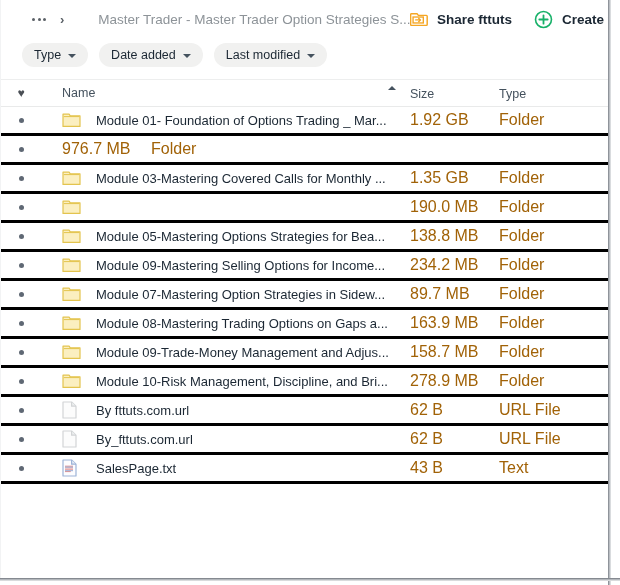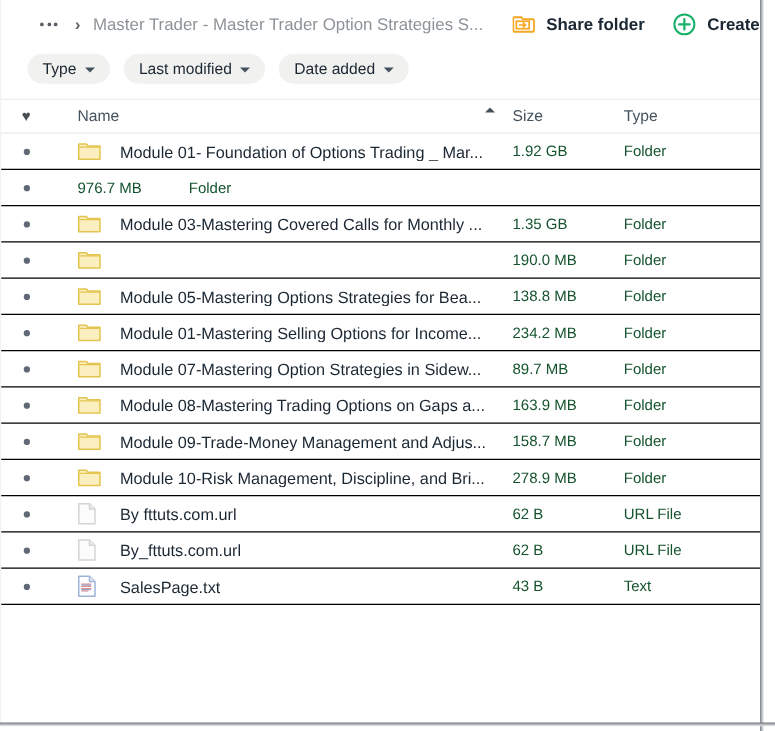--- a/index.html
+++ b/index.html
@@ -84,20 +84,21 @@
     font-weight: bold;
     line-height: 1;
     cursor: pointer;
   }
   .crumb-title {
     color: #8d9398;
     font-size: 13.5px;
     white-space: nowrap;
     overflow: hidden;
     cursor: pointer;
+    margin-left: 24px;
   }
   .topbar-actions {
     position: absolute;
     left: 410px;
     top: 0;
     height: 38px;
     display: flex;
     align-items: center;
     gap: 22px;
     white-space: nowrap;
@@ -150,21 +151,21 @@
 
   
   .table {
     margin-top: 7px;
     border-top: 1px solid #edeeee;
   }
   .row {
     display: flex;
     align-items: center;
     height: 29px;
-    border-bottom: 1px solid #000000;
+    border-bottom: 3px solid #000000;
     box-sizing: border-box;
   }
   .row.header {
     height: 27px;
     border-bottom: 1px solid #e9eaea;
   }
   .col-fav {
     width: 62px;
     flex: 0 0 62px;
     display: flex;
@@ -236,22 +237,22 @@
   }
   .name-text {
     font-size: 13px;
     color: #1b2733;
     white-space: nowrap;
     overflow: hidden;
     text-overflow: clip;
     cursor: pointer;
   }
   .size-text, .type-text {
-    font-size: 12px;
-    color: #14532d;
+    font-size: 16px;
+    color: #a16207;
   }
 </style>
 </head>
 <body>
 
 <div id="app">
   <div class="content">
 
     <div class="topbar">
       <div class="ellipsis-btn">
@@ -263,45 +264,45 @@
       <span class="crumb-title">Master Trader - Master Trader Option Strategies S...</span>
 
       <div class="topbar-actions">
 
         <div class="action">
           <svg class="icon-share" viewBox="0 0 20 20">
             <path d="M1.6 4.2h6.2l1.5 1.8h8.9c.5 0 .9.4.9.9v9.3c0 .5-.4.9-.9.9H1.6c-.5 0-.9-.4-.9-.9V5.1c0-.5.4-.9.9-.9z" fill="#ffffff" stroke="#f5a623" stroke-width="1.6"></path>
             <rect x="3.4" y="7.8" width="11.4" height="6.6" fill="#ffffff" stroke="#f5a623" stroke-width="1.5"></rect>
             <path d="M6.3 11.1h5.1M9.6 9.2l2.1 1.9-2.1 1.9" stroke="#f5a623" stroke-width="1.4" fill="none" stroke-linecap="round" stroke-linejoin="round"></path>
           </svg>
-          <span class="label">Share folder</span>
+          <span class="label">Share fttuts</span>
         </div>
 
         <div class="action">
           <svg class="icon-plus" viewBox="0 0 20 20">
             <circle cx="10" cy="10" r="8.4" fill="none" stroke="#17b169" stroke-width="1.7"></circle>
             <path d="M10 5.6v8.8M5.6 10h8.8" stroke="#17b169" stroke-width="1.9" stroke-linecap="round"></path>
           </svg>
           <span class="label">Create fol</span>
         </div>
 
       </div>
     </div>
 
     <div class="chips">
       <div class="chip">
         <span>Type</span>
         <span class="caret-down"></span>
       </div>
       <div class="chip">
-        <span>Last modified</span>
+        <span>Date added</span>
         <span class="caret-down"></span>
       </div>
       <div class="chip">
-        <span>Date added</span>
+        <span>Last modified</span>
         <span class="caret-down"></span>
       </div>
     </div>
 
     <div class="table">
 
       <div class="row header">
         <div class="col-fav">
           <span class="heart">♥</span>
         </div>
@@ -394,21 +395,21 @@
             <div class="col-fav">
               <span class="dot"></span>
             </div>
             <div class="col-name">
               <span class="file-icon">
                 <svg width="19" height="16" viewBox="0 0 19 16">
                   <path d="M1 2.2h6.1l1.2 1.6H18v10.6H1z" fill="#fbefc0" stroke="#e3c44e" stroke-width="1.2" stroke-linejoin="round"></path>
                   <path d="M1.8 4.6h15.4" stroke="#e3c44e" stroke-width="1" fill="none"></path>
                 </svg>
               </span>
-              <span class="name-text">Module 01-Mastering Selling Options for Income...</span>
+              <span class="name-text">Module 09-Mastering Selling Options for Income...</span>
             </div>
             <div class="col-size"><span class="size-text">234.2 MB</span></div>
             <div class="col-type"><span class="type-text">Folder</span></div>
           </div>
           <div class="row">
             <div class="col-fav">
               <span class="dot"></span>
             </div>
             <div class="col-name">
               <span class="file-icon">

